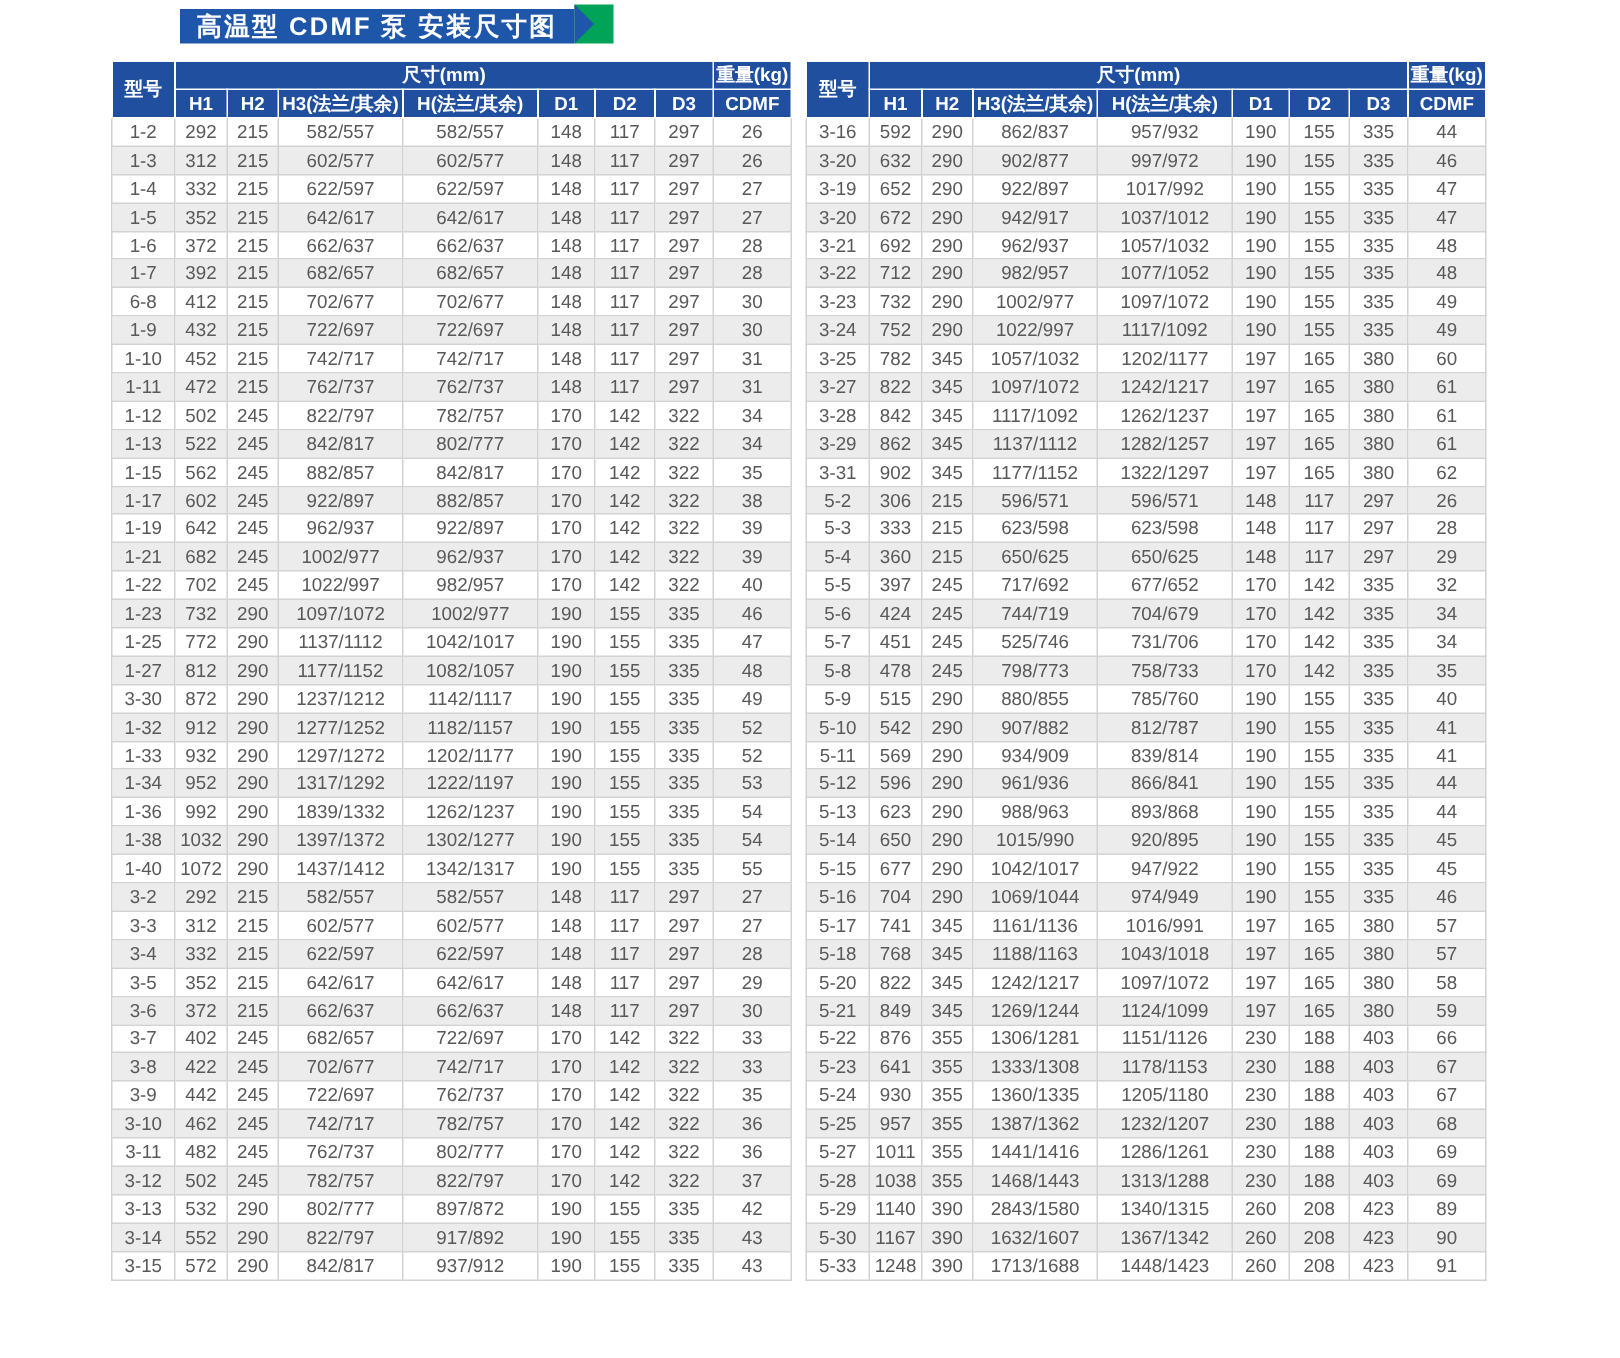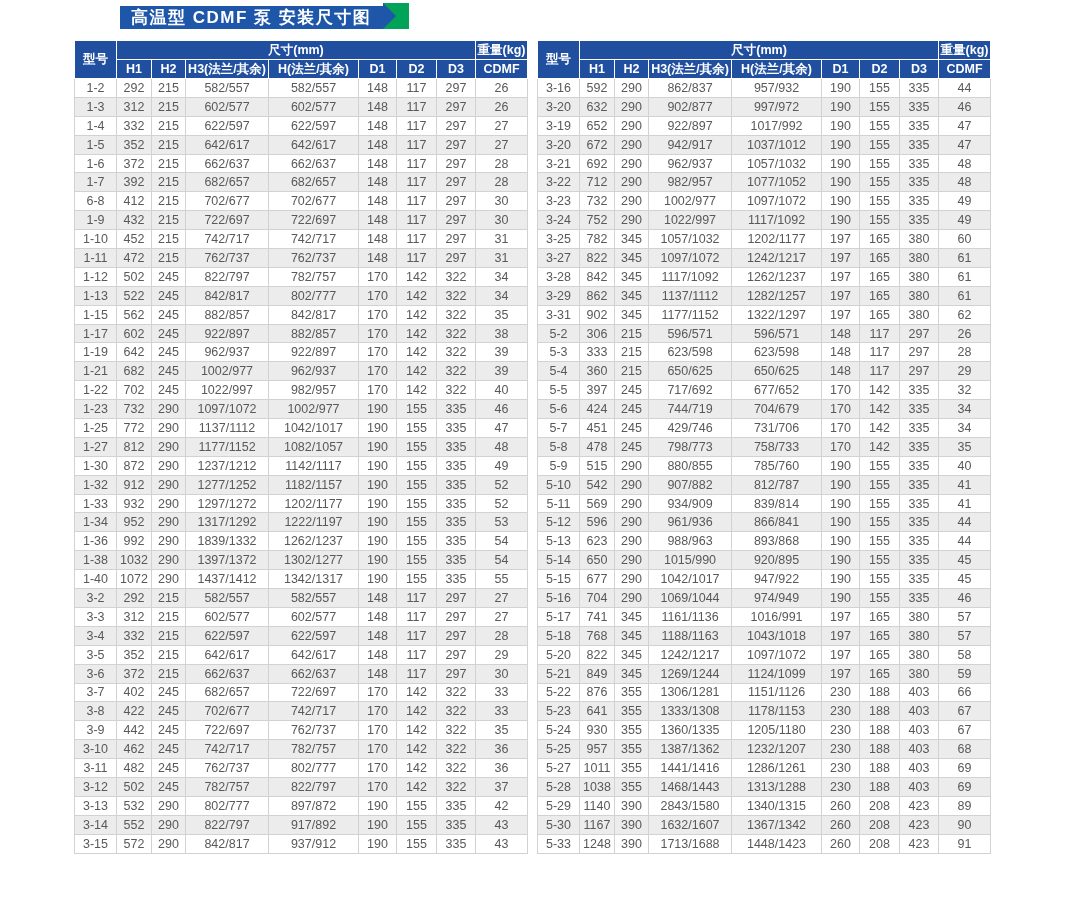--- a/index.html
+++ b/index.html
@@ -315,21 +315,21 @@
             <td>812</td>
             <td>290</td>
             <td>1177/1152</td>
             <td>1082/1057</td>
             <td>190</td>
             <td>155</td>
             <td>335</td>
             <td>48</td>
           </tr>
           <tr>
-            <td>1-30</td>
+            <td>3-30</td>
             <td>872</td>
             <td>290</td>
             <td>1237/1212</td>
             <td>1142/1117</td>
             <td>190</td>
             <td>155</td>
             <td>335</td>
             <td>49</td>
           </tr>
           <tr>
@@ -780,21 +780,21 @@
             <td>704/679</td>
             <td>170</td>
             <td>142</td>
             <td>335</td>
             <td>34</td>
           </tr>
           <tr>
             <td>5-7</td>
             <td>451</td>
             <td>245</td>
-            <td>429/746</td>
+            <td>525/746</td>
             <td>731/706</td>
             <td>170</td>
             <td>142</td>
             <td>335</td>
             <td>34</td>
           </tr>
           <tr>
             <td>5-8</td>
             <td>478</td>
             <td>245</td>

